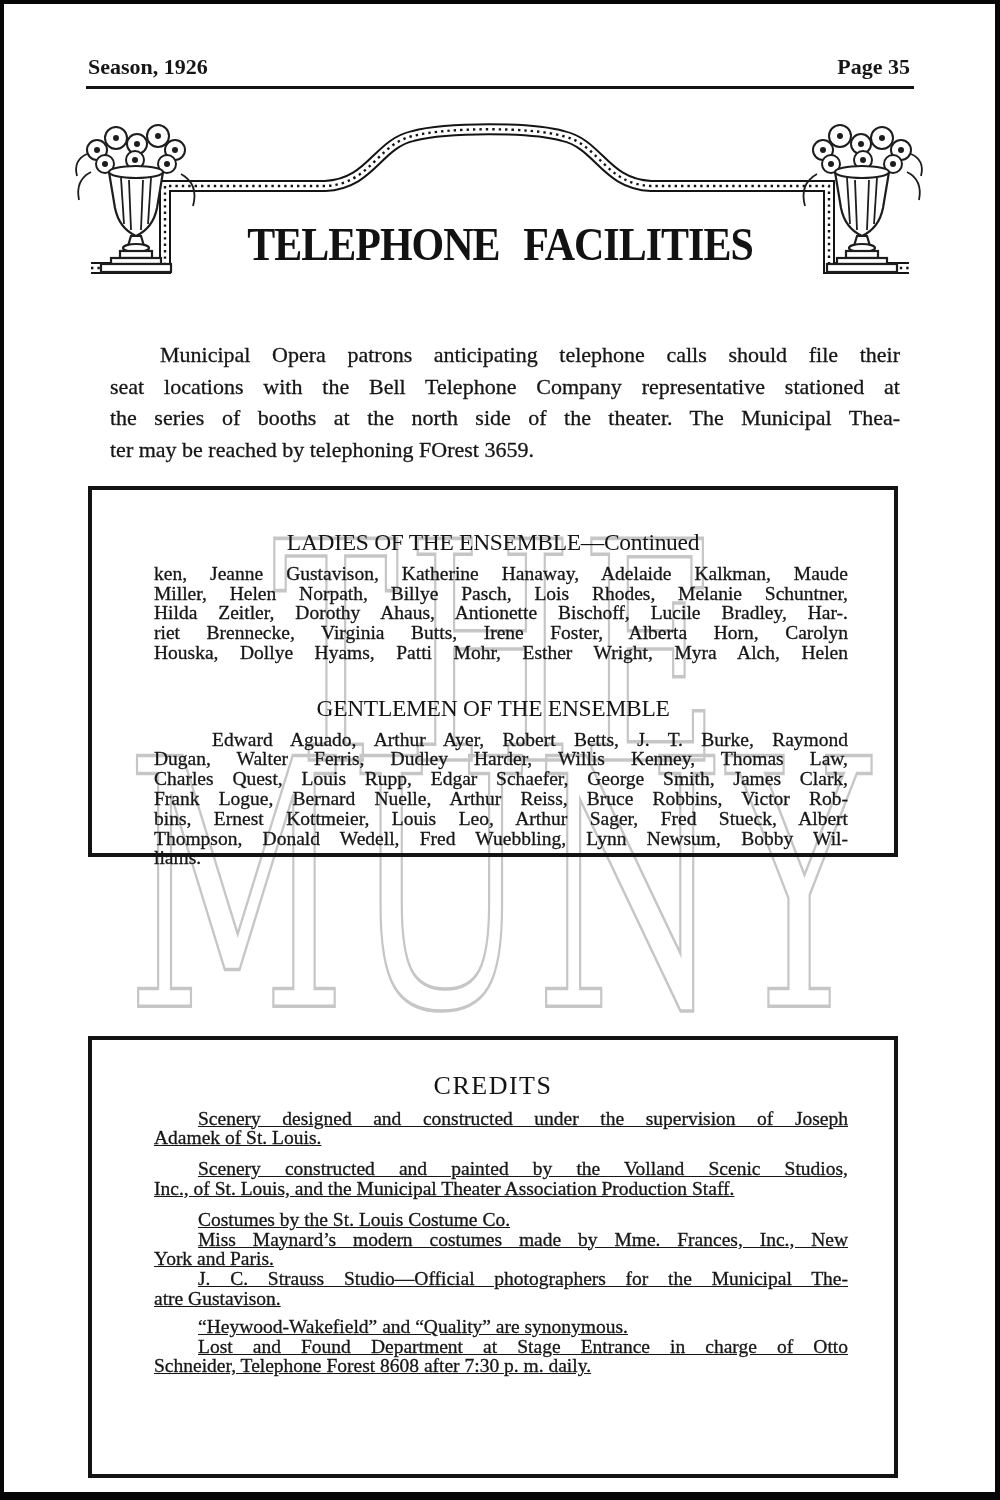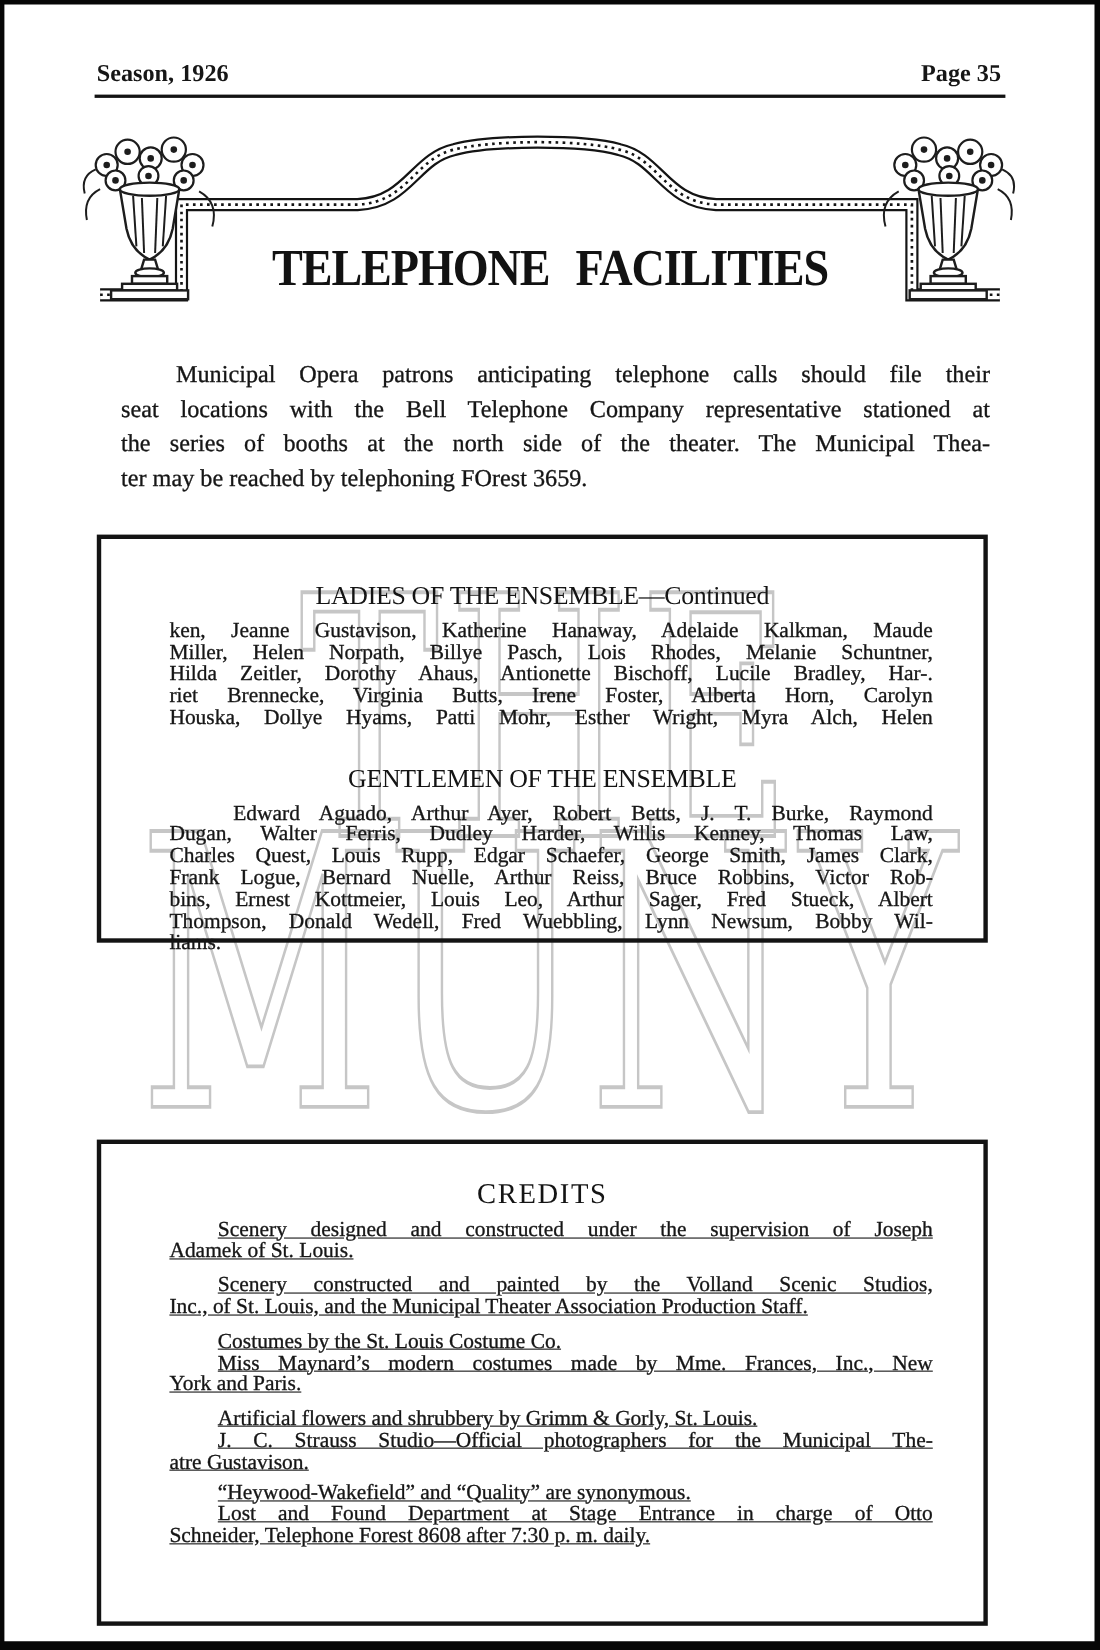--- a/index.html
+++ b/index.html
@@ -28,21 +28,21 @@
   .vase{fill:#fff;stroke:#1d1d1d;stroke-width:2.2;}
   .ln{fill:none;stroke:#1d1d1d;stroke-width:1.8;}
   
   .title{position:absolute;top:221px;left:0;width:1000px;margin:0;text-align:center;z-index:2;
          font-size:42px;font-weight:700;letter-spacing:-1px;word-spacing:14px;line-height:1;
          transform:scaleY(1.12);transform-origin:50% 0;color:#121212;}
   
   .bodytext{-webkit-text-stroke:0.3px #161616;}
   .jline{text-align:justify;text-align-last:justify;}
   .lline{text-align:left;text-align-last:auto;}
-  .intro{position:absolute;left:110px;top:324px;width:790px;z-index:2;
+  .intro{position:absolute;left:110px;top:339px;width:790px;z-index:2;
          font-size:22px;line-height:31.6px;}
   .intro .first{padding-left:50px;}
   
   .box{position:absolute;left:88px;width:810px;border:4px solid #131313;
        box-sizing:border-box;background:transparent;z-index:2;}
   .box1{top:486px;height:371px;}
   .box2{top:1024px;height:442px;margin-top:12px;}
   .box h2{font-weight:400;text-align:center;font-size:23.5px;letter-spacing:-0.3px;
           line-height:1.1;color:#141414;}
   h2.ladies{margin:40px 0 8px;}
@@ -154,23 +154,20 @@
         <div class="jline pfirst">Scenery constructed and painted by the Volland Scenic Studios,</div>
         <div class="lline">Inc., of St. Louis, and the Municipal Theater Association Production Staff.</div>
       </div>
       <div class="cp mt-m">
         <div class="lline pfirst">Costumes by the St. Louis Costume Co.</div>
       </div>
       <div class="cp">
         <div class="jline pfirst">Miss Maynard’s modern costumes made by Mme. Frances, Inc., New</div>
         <div class="lline">York and Paris.</div>
       </div>
-      <div class="cp mt-m">
-        <div class="lline pfirst">Artificial flowers and shrubbery by Grimm &amp; Gorly, St. Louis.</div>
-      </div>
       <div class="cp">
         <div class="jline pfirst">J. C. Strauss Studio—Official photographers for the Municipal The-</div>
         <div class="lline">atre Gustavison.</div>
       </div>
       <div class="cp mt-s">
         <div class="lline pfirst">“Heywood-Wakefield” and “Quality” are synonymous.</div>
       </div>
       <div class="cp">
         <div class="jline pfirst">Lost and Found Department at Stage Entrance in charge of Otto</div>
         <div class="lline">Schneider, Telephone Forest 8608 after 7:30 p. m. daily.</div>

